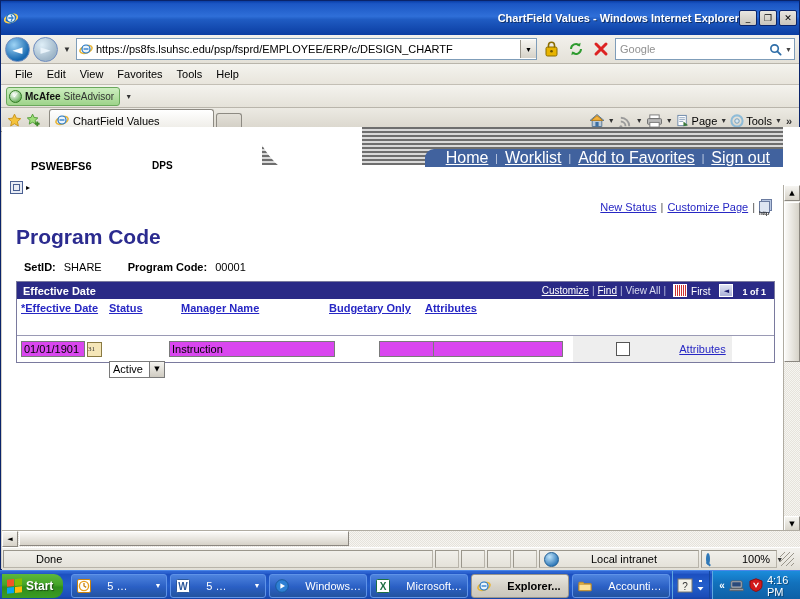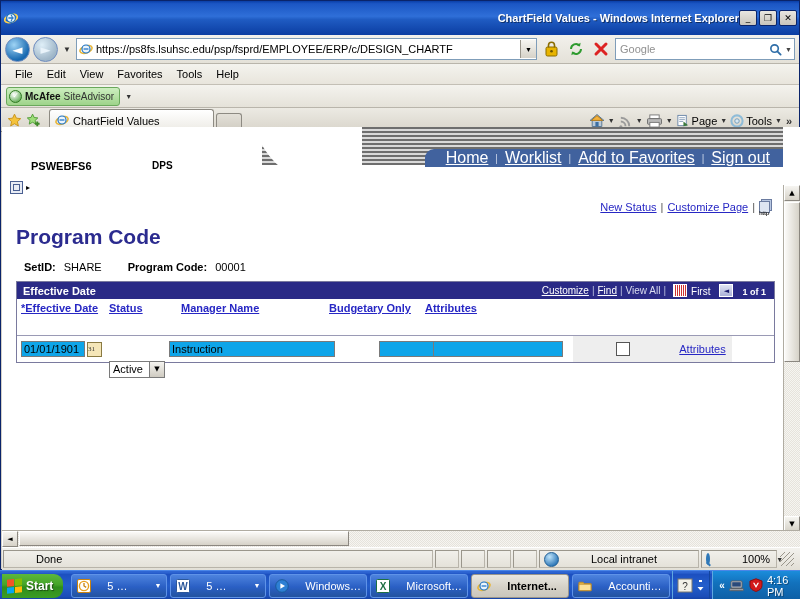--- a/index.html
+++ b/index.html
@@ -250,21 +250,21 @@
   }
   .ch{
     font-size:11px;font-weight:bold;color:#2727c4;
     text-decoration:underline;padding:3px 0 0 4px;line-height:12px;
     box-sizing:border-box;
   }
   .datarow{display:flex;align-items:center;height:26px;background:#fff;}
   .cell{padding-left:4px;box-sizing:border-box;display:flex;align-items:center;}
   .cell.shaded{background:#eeeeee;height:26px;}
   .inp{
-    height:16px;border:1px solid #7a7a7a;background:#0ea5e9;
+    height:16px;border:1px solid #7a7a7a;background:#d946ef;
     font-family:"Liberation Sans",sans-serif;font-size:11px;
     color:#000;padding:0 2px;box-sizing:border-box;line-height:15px;
     outline:none;
   }
   .calico{
     width:13px;height:13px;margin-left:2px;
     background:#f5e6b8;border:1px solid #8a7a42;
     font-size:7px;color:#333;line-height:12px;
     font-family:Liberation Serif, serif;
   }
@@ -745,21 +745,21 @@
       <span class="tlbl">Microsoft ...</span>
     </span>
     <span class="tbtn active" style="width:86px;">
       <span class="tico">
         <svg width="14" height="14" viewBox="0 0 16 16">
           <ellipse cx="8" cy="8.5" rx="7.2" ry="4" fill="none" stroke="#e8b63a" stroke-width="1.8" transform="rotate(-20 8 8.5)"></ellipse>
           <circle cx="8" cy="8" r="4.6" fill="#eaf4fb" stroke="#1d72c4" stroke-width="1.3"></circle>
           <path d="M5.2 8 h5.6" stroke="#1d72c4" stroke-width="1.4"></path>
         </svg>
       </span>
-      <span class="tlbl">Internet...</span>
+      <span class="tlbl">Explorer...</span>
     </span>
     <span class="tbtn" style="width:86px;">
       <span class="tico">
         <svg width="14" height="14" viewBox="0 0 15 14">
           <path d="M1 3 h4.5 l1.2 1.5 H14 V12 H1z" fill="#f0c04a" stroke="#b8882a"></path>
           <path d="M1 5 h13 V12 H1z" fill="#fbe199" stroke="#b8882a"></path>
         </svg>
       </span>
       <span class="tlbl">Accountin...</span>
     </span>

